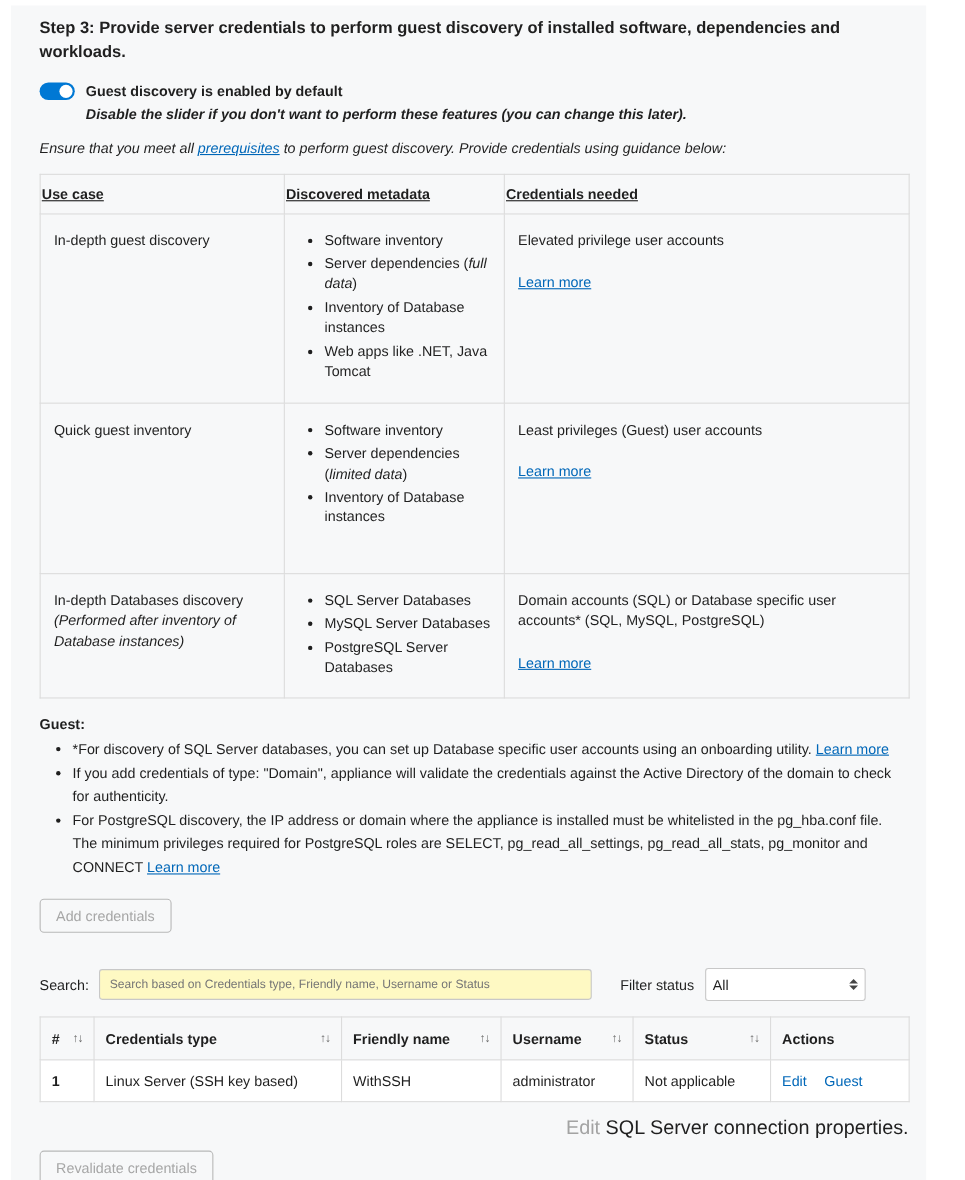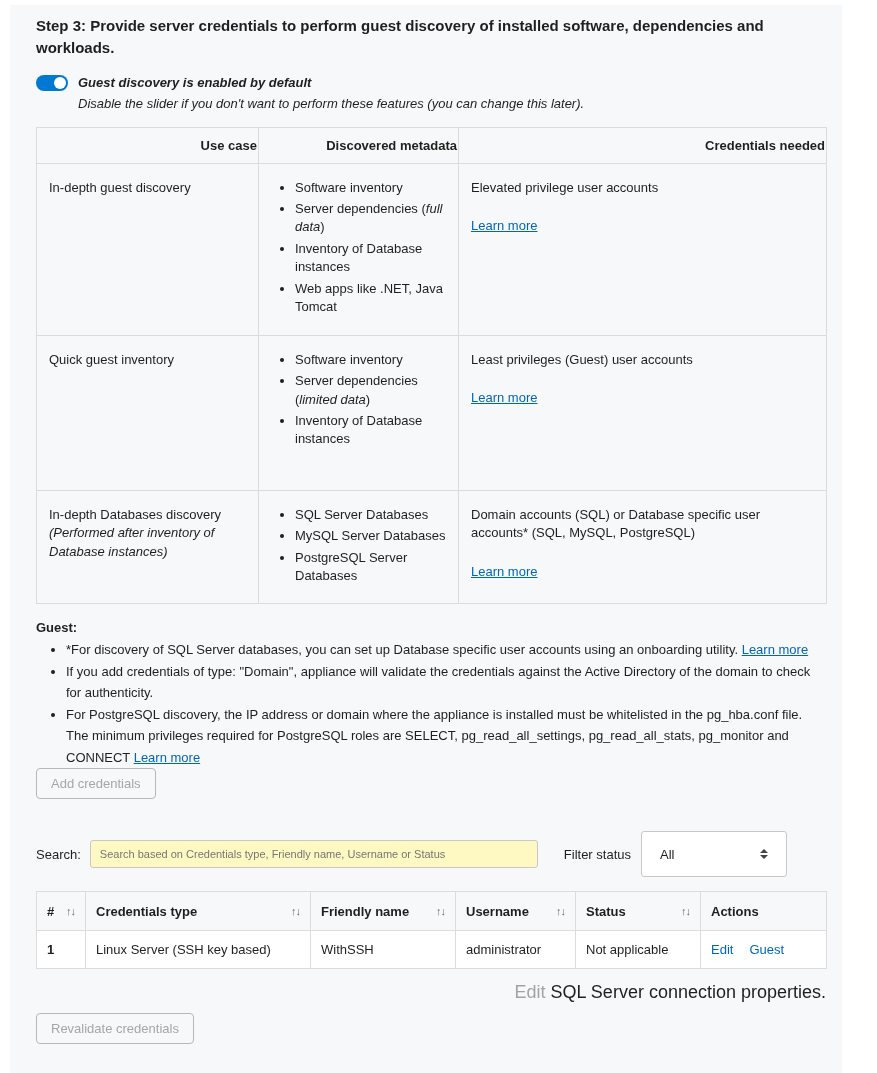--- a/index.html
+++ b/index.html
@@ -2,55 +2,55 @@
 <html><head>
 <meta charset="utf-8">
 <style>
   * { box-sizing: border-box; }
   html,body { margin:0; padding:0; background:#ffffff; width:877px; height:1073px;
     font-family:"Liberation Sans", sans-serif; font-size:13px; color:#1f1f1f; }
   .panel { margin:5px 35px 0 10px; width:832px; background:#f7f8f9; padding:10px 16px 30px 26px; }
 
   .title { font-size:15px; font-weight:bold; max-width:745px; line-height:1.45; }
 
-  .toggle-row { margin-top:16px; display:flex; align-items:center;font-style:italic; }
+  .toggle-row { margin-top:16px; display:flex; align-items:center; }
   .toggle { width:32px; height:16px; border-radius:9px; background:#0078d4; position:relative; cursor:pointer; flex:0 0 auto; }
   .toggle .knob { position:absolute; right:2px; top:2px; width:12px; height:12px; border-radius:50%; background:#fff; }
   .toggle-label { font-weight:bold; margin-left:10px; }
-  .toggle-hint { font-style:italic; margin:5px 0 16px 42px; }
+  .toggle-hint { font-style:italic; margin:5px 0 16px 42px;font-weight:bold; }
   .prereq { font-style:italic; margin-top:13px; }
   .prereq .link { font-style:italic; }
 
   a.link { color:#0067b8; text-decoration:underline; cursor:pointer; }
 
   table.gtable { margin-top:16px; width:790px; border-collapse:collapse; table-layout:fixed; }
   .gtable th, .gtable td { border:1px solid #dcdcdc; }
-  .gtable th { height:36px; text-align:right; font-weight:bold; }
+  .gtable th { height:36px; text-align:left; font-weight:bold;text-decoration:underline; }
   .gtable td { vertical-align:top; padding:15px 12px; line-height:1.42; }
   .gtable tbody tr:nth-child(1) td { height:120px; }
   .gtable tbody tr:nth-child(2) td { height:155px; }
   .gtable tbody tr:nth-child(3) td { height:106px; }
   ul.meta { margin:0; padding-left:24px; }
   ul.meta li { margin-bottom:3px; }
   a.lm { display:inline-block; margin-top:20px; }
 
   .note-label { font-weight:bold; margin-top:16px; font-size:13px; }
   ul.note { margin:4px 0 0; padding-left:30px; line-height:1.65; }
 
-  .btn-ghost { display:inline-block; padding:7px 14px; border:1px solid #b8b8b8; border-radius:4px;
+  .btn-ghost { display:inline-block; margin-top:18px; padding:7px 14px; border:1px solid #b8b8b8; border-radius:4px;
     color:#a6a6a6; background:transparent; font-size:13px; font-family:inherit; cursor:default; }
 
   .search-row { margin-top:32px; display:flex; align-items:center; }
   .search-label { margin-right:9px; }
   .search-input { width:448px; height:28px; border:1px solid #c8c8c8; border-radius:3px; padding:0 9px;
     font-size:11px; background:#fef9c3; font-family:inherit; color:#1f1f1f; }
   .search-input::placeholder { color:#767676; }
   .filter-label { margin-left:26px; margin-right:10px; }
-  .filter-select { width:146px; height:46px; border:1px solid #c8c8c8; border-radius:3px; background:#fff;
-    display:flex; align-items:center; justify-content:space-between; padding:0 18px; cursor:pointer; }
+  .filter-select { width:146px; height:30px; border:1px solid #c8c8c8; border-radius:3px; background:#fff;
+    display:flex; align-items:center; justify-content:space-between; padding:0 6px; cursor:pointer; }
   .updown { display:inline-flex; flex-direction:column; align-items:center; gap:2px; }
   .updown .tri-up { width:0; height:0; border-left:4px solid transparent; border-right:4px solid transparent; border-bottom:4px solid #444; }
   .updown .tri-down { width:0; height:0; border-left:4px solid transparent; border-right:4px solid transparent; border-top:4px solid #444; }
 
   table.ctable { margin-top:14px; width:790px; border-collapse:collapse; table-layout:fixed; }
   .ctable th { border:1px solid #dcdcdc; height:39px; font-weight:bold; text-align:left; padding:0 10px; }
   .ctable td { border:1px solid #dcdcdc; height:38px; padding:0 10px; background:#ffffff; }
   .th-wrap { display:flex; align-items:center; justify-content:space-between; }
   .sort { color:#6b6b6b; font-size:11px; letter-spacing:-1px; font-weight:normal; }
   td.actions a { color:#0067b8; margin-right:16px; text-decoration:none; cursor:pointer; }
@@ -68,20 +68,21 @@
   <div class="title">Step 3: Provide server credentials to perform guest discovery of installed software, dependencies and workloads.</div>
 
   <div class="toggle-row">
     <div class="toggle">
         <span class="knob"></span>
       </div>
     <span class="toggle-label">Guest discovery is enabled by default</span>
   </div>
   <div class="toggle-hint">Disable the slider if you don't want to perform these features (you can change this later).</div>
 
+  <div class="prereq"><span>Ensure that you meet all </span><a class="link">prerequisites</a><span> to perform guest discovery. Provide credentials using guidance below:</span></div>
 
   <table class="gtable">
     <colgroup>
         <col style="width:222px">
         <col style="width:200px">
         <col style="width:368px">
       </colgroup>
     <thead>
         <tr id="guidance-head">
           <th>Use case</th>

